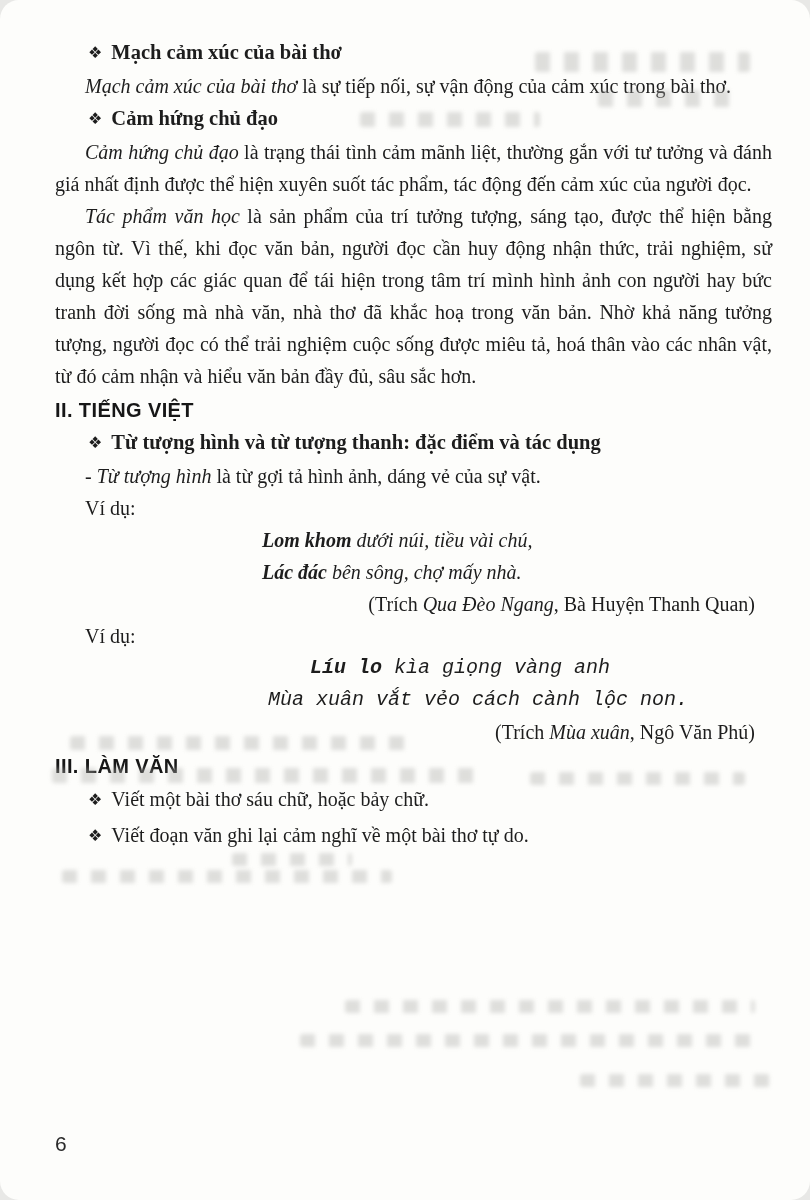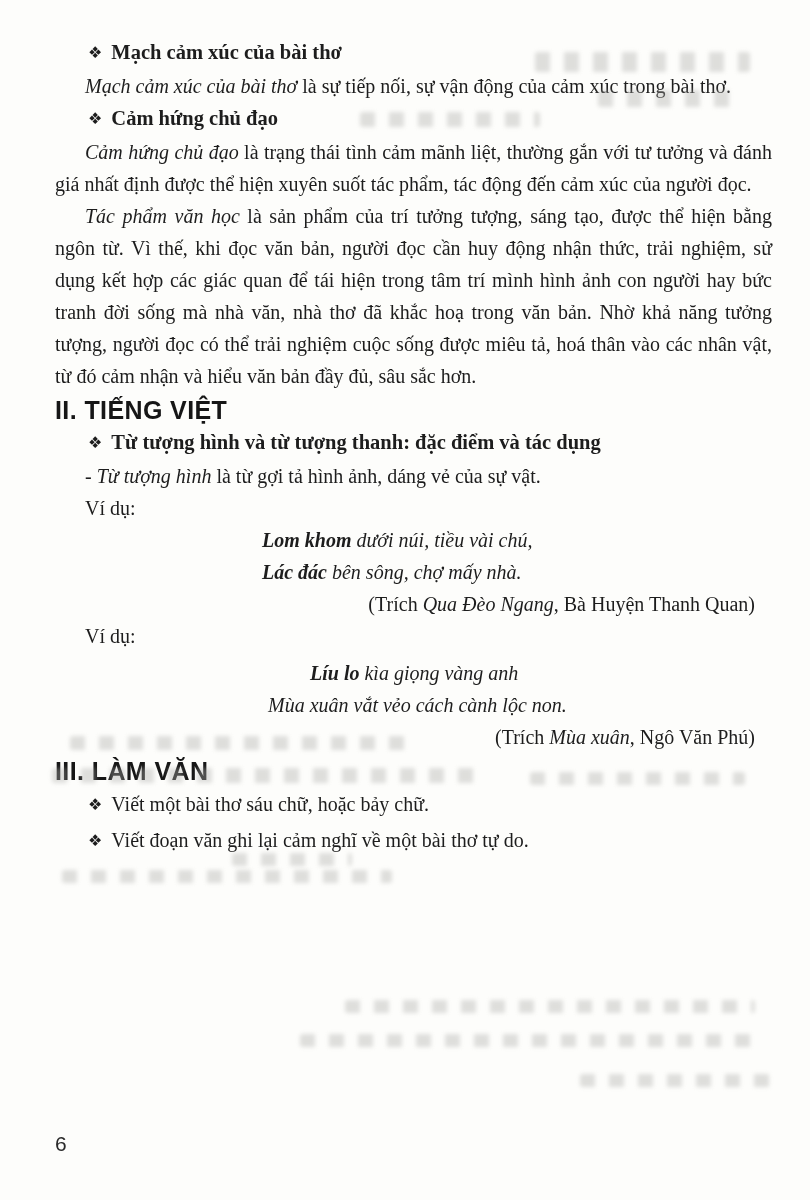--- a/index.html
+++ b/index.html
@@ -7,20 +7,21 @@
     position:relative;
     width:810px;height:1200px;
     background:#fdfdfb;
     box-sizing:border-box;
     padding:36px 38px 0 55px;
     font-family:"Liberation Serif",serif;
     font-size:20px;
     line-height:32px;
     color:#1d1d1d;
     overflow:hidden;
+    border-radius:19px;
   }
   .page *{margin:0;padding:0;box-sizing:border-box;}
 
   .term-heading{
     font-weight:bold;
     font-size:20.5px;
     padding-left:33px;
     line-height:32px;
   }
   .bullet{
@@ -31,37 +32,37 @@
   }
   .para{
     text-align:justify;
     text-indent:30px;
     line-height:32px;
   }
   .lead-italic{font-style:italic;}
   .section-heading{
     font-family:"Liberation Sans",sans-serif;
     font-weight:bold;
-    font-size:25px;
+    font-size:20px;
     letter-spacing:.4px;
     line-height:32px;
     margin-top:2px;
     color:#161616;
   }
   .dash-line{text-indent:30px;line-height:32px;}
   .vidu{text-indent:30px;line-height:32px;}
   .poem-line{font-style:italic;line-height:32px;}
   .poem-line .poem-bold{font-weight:bold;}
   .cite{
     text-align:right;
     padding-right:17px;
     line-height:32px;
   }
   .cite .work-title{font-style:italic;text-align:center;}
-  .poem-2{margin-top:5px;}
+  .poem-2{font-family:Liberation Mono, monospace;}
   .todo-line{
     padding-left:33px;
     line-height:34px;
   }
   .page-number{
     position:absolute;
     left:55px;top:1128px;
     font-family:"Liberation Sans",sans-serif;
     font-size:21px;
     color:#2a2a2a;

